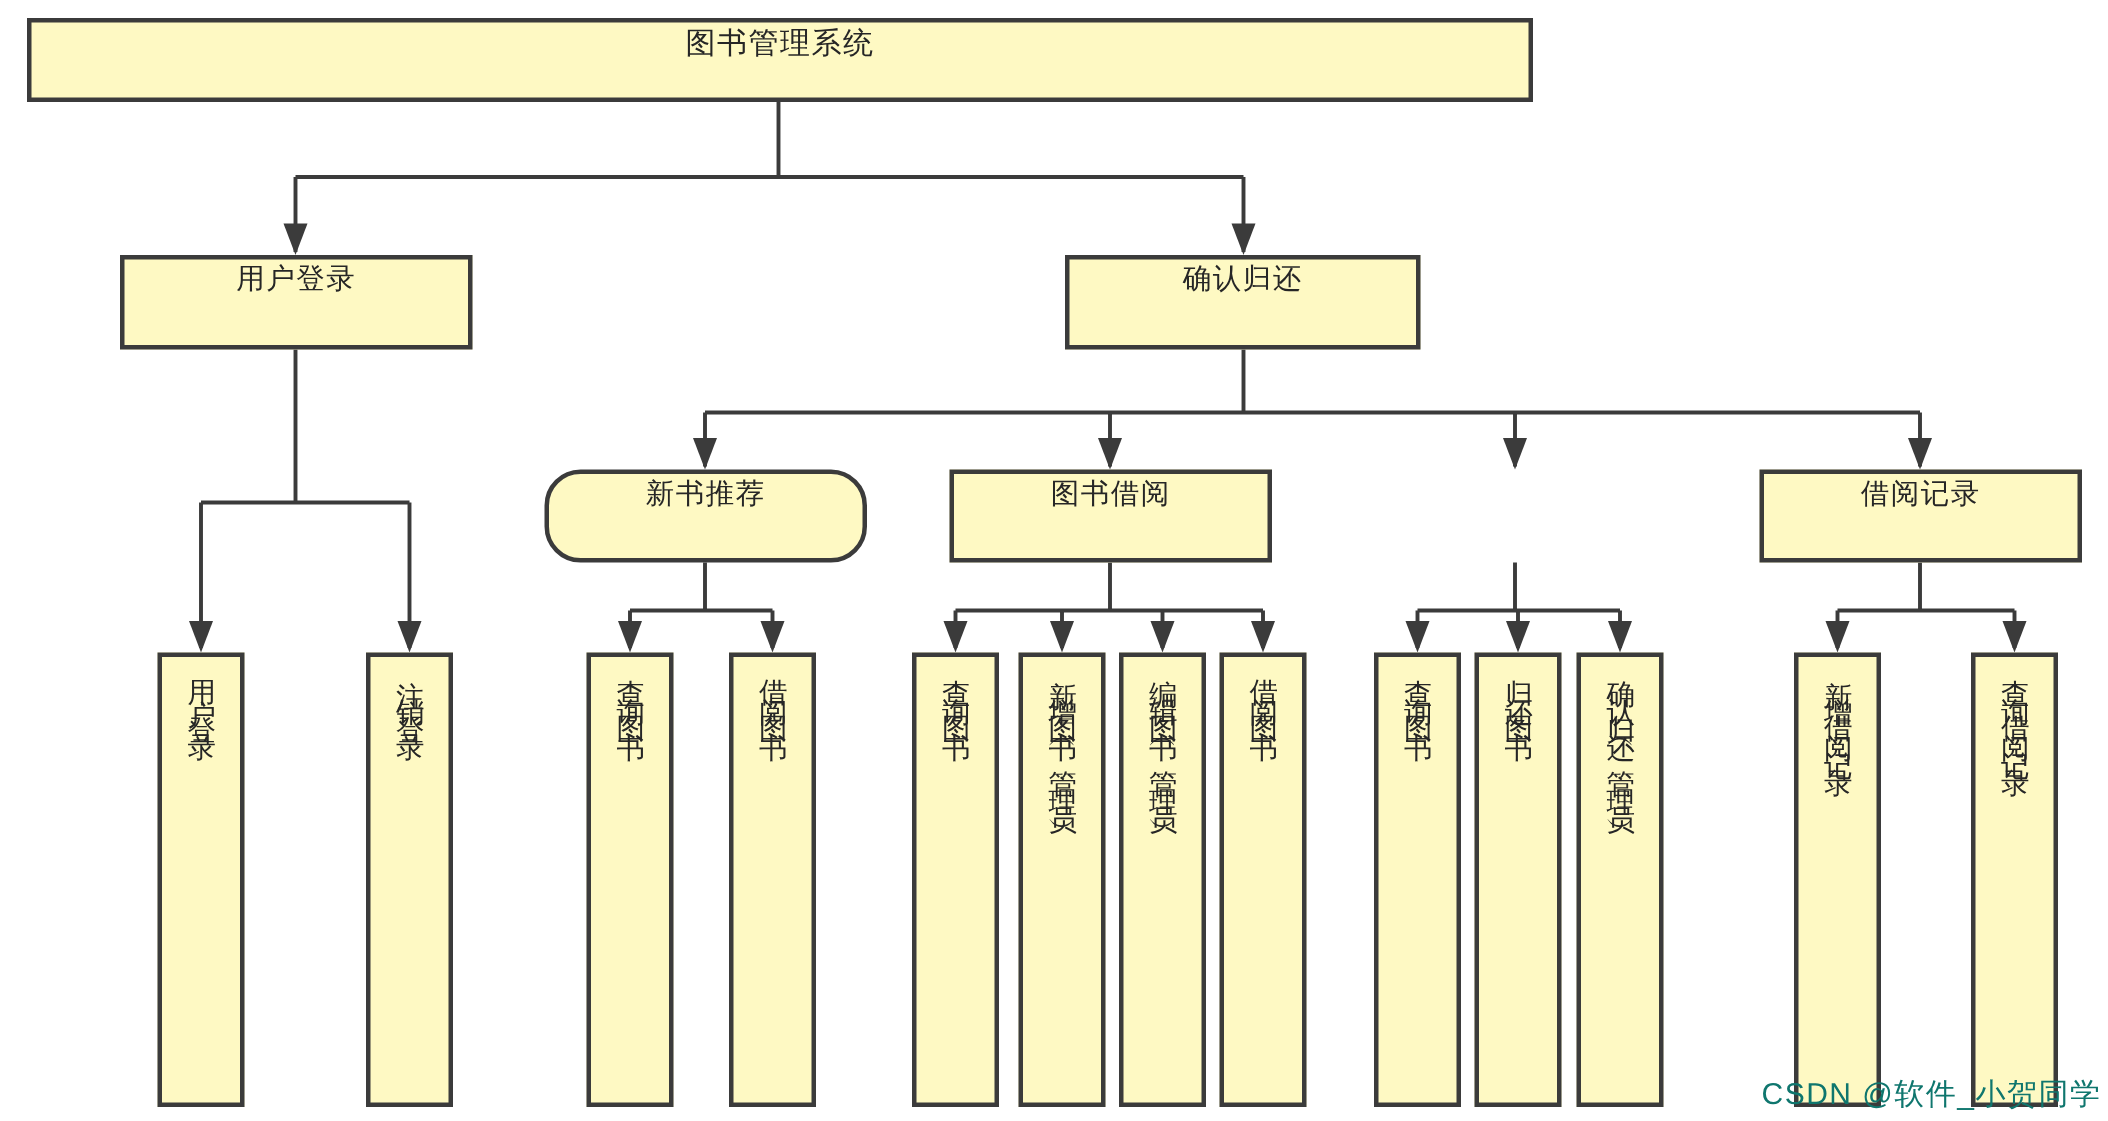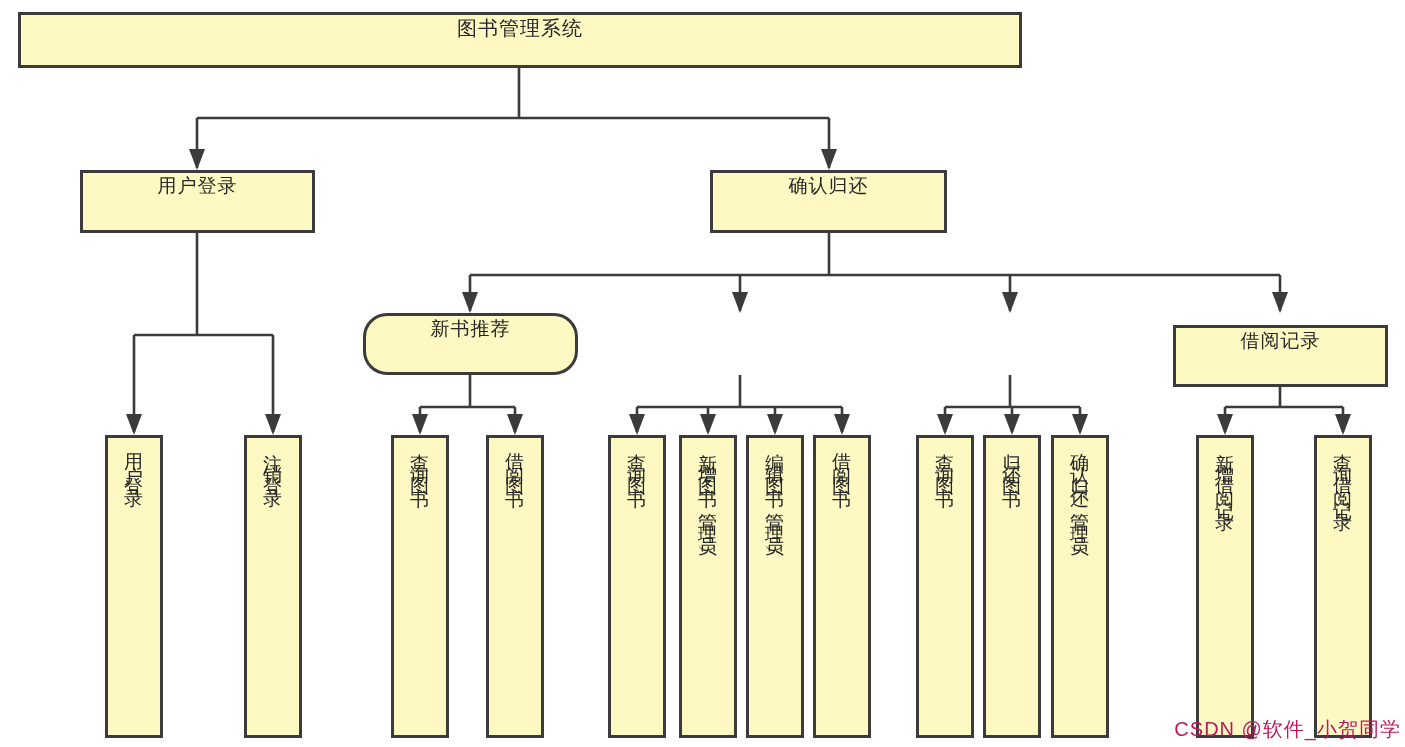--- a/index.html
+++ b/index.html
@@ -53,21 +53,21 @@
     font-size: 19px;
     letter-spacing: 12px;
     line-height: 1;
     white-space: nowrap;
   }
   .watermark {
     position: absolute;
     right: 4px;
     bottom: 4px;
     font-size: 20px;
-    color: #be185d;
+    color: #0f766e;
     letter-spacing: 1px;
     white-space: nowrap;
     z-index: 5;
   }
 </style>
 </head>
 <body>
 
 <div class="canvas">
 
@@ -111,21 +111,24 @@
   <div class="box" style="left:80px; top:170px; width:235px; height:63px;">
     <span class="hlabel">用户登录</span>
   </div>
   <div class="box" style="left:710px; top:170px; width:237px; height:63px;">
     <span class="hlabel">确认归还</span>
   </div>
 
   <div class="box" style="left:363px; top:313px; width:215px; height:62px;border-radius:24px;">
     <span class="hlabel">新书推荐</span>
   </div>
-  <div class="box" style="left:1173px; top:313px; width:215px; height:62px;margin-top:12px;">
+  <div class="box" style="left:633px; top:313px; width:215px; height:62px;">
+    <span class="hlabel">图书借阅</span>
+  </div>
+  <div class="box" style="left:1173px; top:313px; width:215px; height:62px;">
     <span class="hlabel">借阅记录</span>
   </div>
 
   <div class="box leaf" style="left:105px;">
     <span class="vlabel">用户登录</span>
   </div>
   <div class="box leaf" style="left:244px;">
     <span class="vlabel">注销登录</span>
   </div>
 

